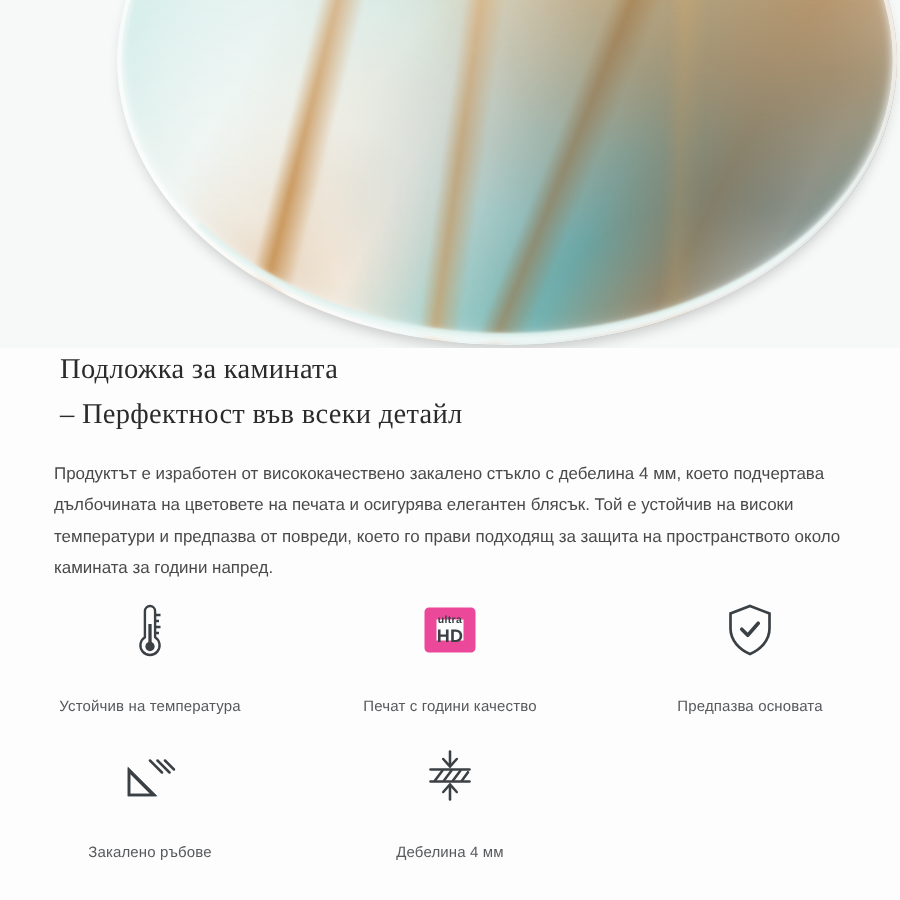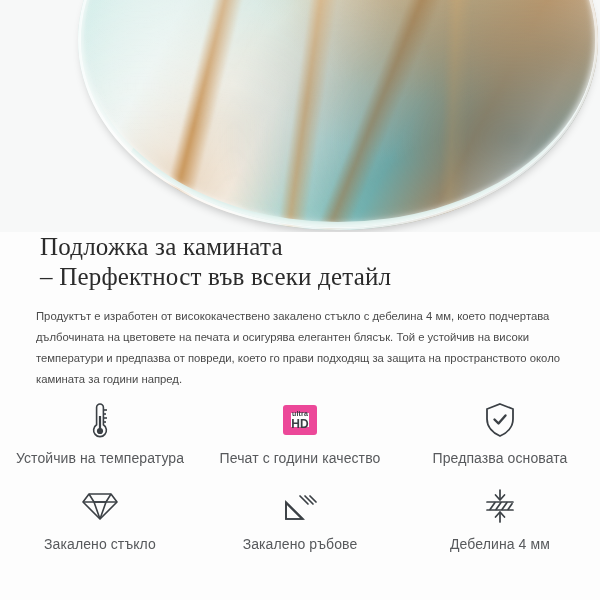--- a/index.html
+++ b/index.html
@@ -97,21 +97,21 @@
 
   
   .content {
     position: absolute;
     top: 232px; left: 0;
     width: 600px;
   }
   .headline {
     margin: 0 40px;
     font-family: "Liberation Serif", serif;
-    font-size: 25px;
+    font-size: 19px;
     line-height: 30px;
     color: #2b2b2b;
     font-weight: 400;
     letter-spacing: 0.2px;
   }
   .headline .line2 { display: block; }
 
   .paragraph {
     margin: 14px 36px 0 36px;
     font-size: 11.3px;
@@ -135,22 +135,22 @@
     justify-content: flex-start;
   }
   .feature-icon {
     height: 44px;
     display: flex;
     align-items: center;
     justify-content: center;
     color: #3b4045;
   }
   .feature-label {
-    margin-top: 8px;
-    font-size: 14px;
+    margin-top: 24px;
+    font-size: 10px;
     color: #57595c;
     text-align: right;
     letter-spacing: 0.1px;
   }
   .ultrahd {
     width: 34px; height: 30px;
     border: 8px solid #ec4899;
     border-radius: 3px;
     display: flex;
     flex-direction: column;
@@ -210,32 +210,20 @@
     <div class="feature">
       <div class="feature-icon">
         <svg width="32" height="38" viewBox="0 0 32 38" fill="none" stroke="#3b4045" stroke-width="1.8">
           <path d="M16 3 L29 8 V18 C29 26 23 32 16 35 C9 32 3 26 3 18 V8 Z"></path>
           <path d="M10.5 18.5 L14.5 22.5 L21.5 14.5" stroke-width="2.4" stroke-linecap="round" stroke-linejoin="round"></path>
         </svg>
       </div>
       <div class="feature-label">Предпазва основата</div>
     </div>
 
-    <div class="feature">
-      <div class="feature-icon">
-        <svg width="38" height="32" viewBox="0 0 38 32" fill="none" stroke="#3b4045" stroke-width="1.6" stroke-linejoin="round">
-          <path d="M8 4 H30 L36 12 L19 29 L2 12 Z"></path>
-          <path d="M2 12 H36"></path>
-          <path d="M8 4 L13 12 L19 29"></path>
-          <path d="M30 4 L25 12 L19 29"></path>
-          <path d="M13 12 H25"></path>
-        </svg>
-      </div>
-      <div class="feature-label">Закалено стъкло</div>
-    </div>
 
     <div class="feature">
       <div class="feature-icon">
         <svg width="34" height="32" viewBox="0 0 34 32" fill="none" stroke="#3b4045" stroke-width="1.7" stroke-linecap="round">
           <path d="M3 29 L3 13 L19 29 Z" fill="none"></path>
           <path d="M5 29 L5 17" opacity="0"></path>
           <path d="M22 6 L30 14"></path>
           <path d="M17 6 L25 14"></path>
           <path d="M27 6 L33 12"></path>
           <path d="M3 29 L3 12 L20 29 Z"></path>

